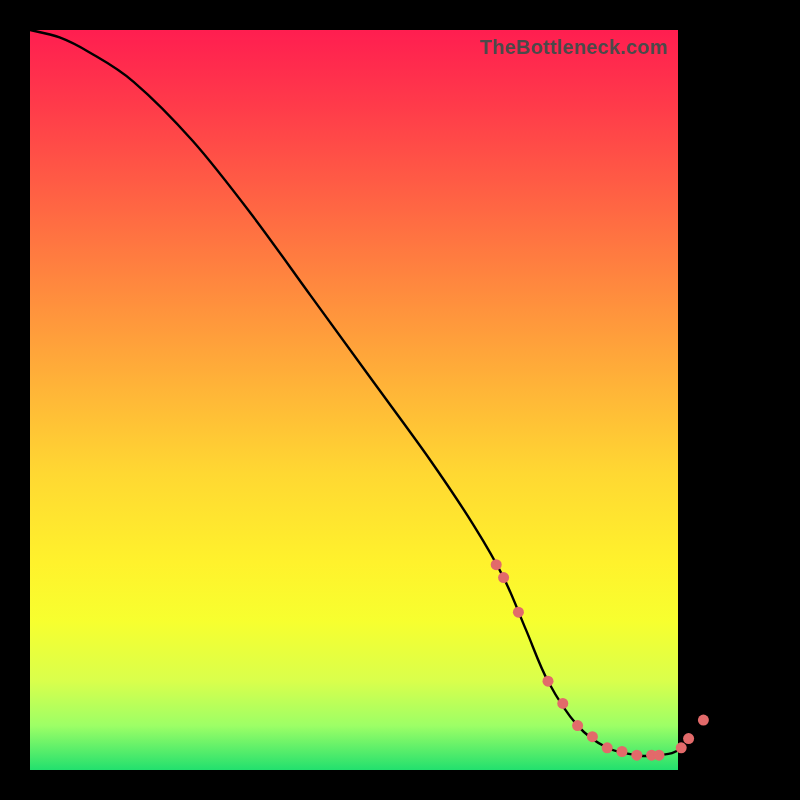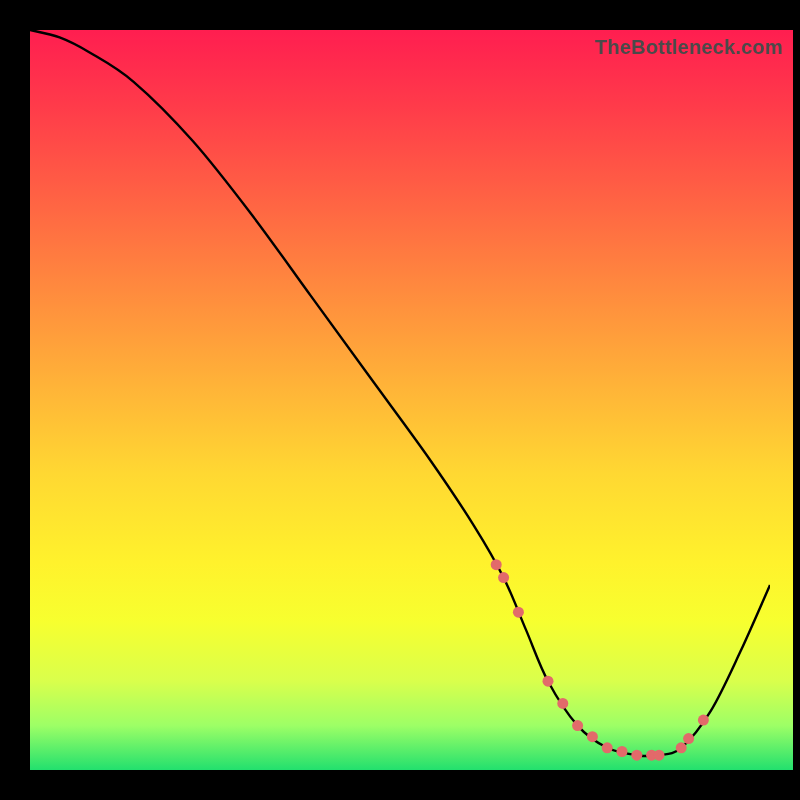--- a/index.html
+++ b/index.html
@@ -1,21 +1,21 @@
 <!DOCTYPE html>
 <html><head>
 <meta charset="utf-8">
 <style>
   * { margin: 0; padding: 0; box-sizing: border-box; }
   html, body { width: 800px; height: 800px; background: #000; overflow: hidden; }
   .stage { position: relative; width: 800px; height: 800px; background: #000; }
   .plot {
     position: absolute;
     left: 30px; top: 30px;
-    width: 763px; height: 740px;
+    width: 648px; height: 740px;
     background: linear-gradient(to bottom,
       #ff1e50 0%,
       #ff3a4a 10%,
       #ff6044 22%,
       #ff8a3e 35%,
       #ffb338 48%,
       #ffd832 60%,
       #fff22c 72%,
       #f7ff2f 80%,
       #d9ff4c 88%,

